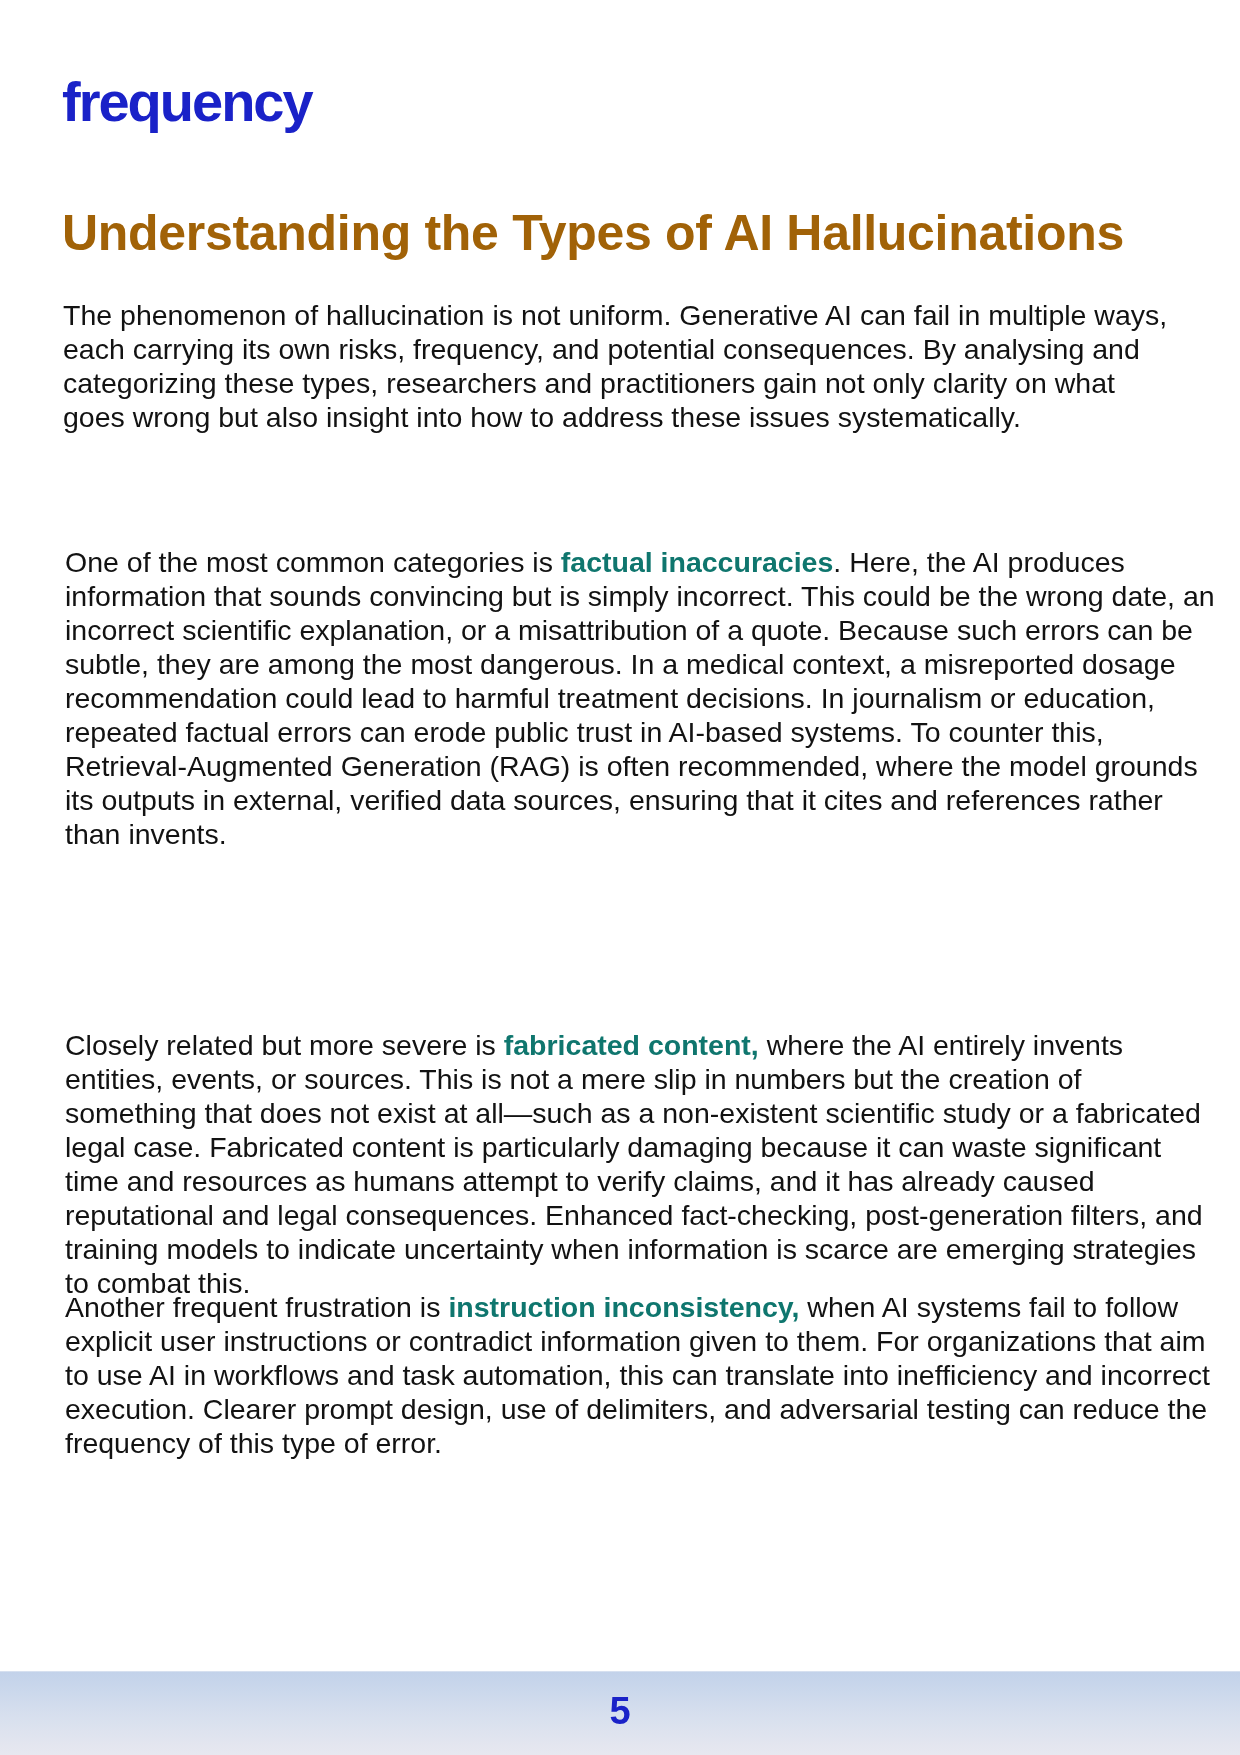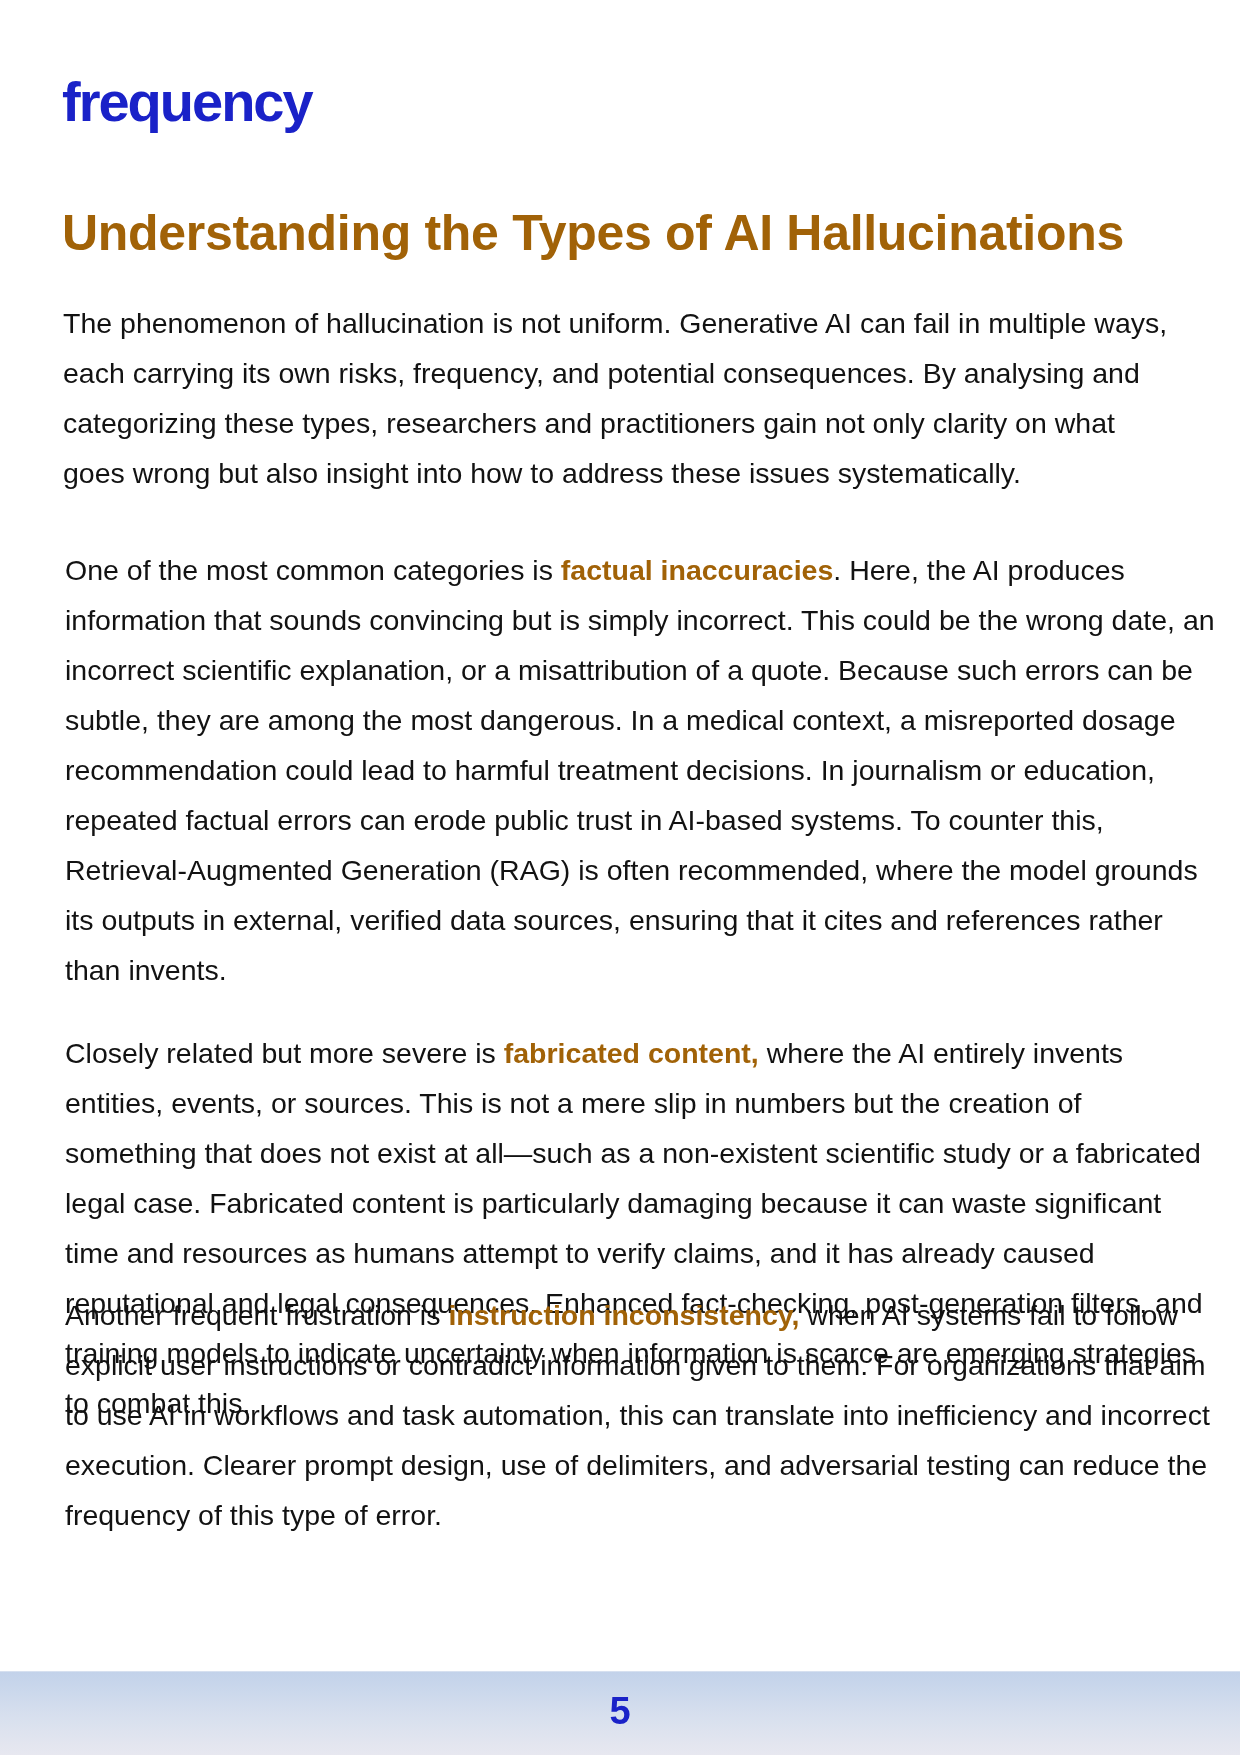--- a/index.html
+++ b/index.html
@@ -31,29 +31,29 @@
       font-weight: bold;
       color: #a16207;
       line-height: 1.1;
       letter-spacing: -0.3px;
     }
     .body-text {
       position: absolute;
       left: 63px;
       width: 1150px;
       font-size: 28.5px;
-      line-height: 50px;
+      line-height: 34px;
       color: #121212;
       margin: 0;
     }
     .p1 { top: 298px; width: 1110px; }
     .p2 { top: 545px; left: 65px; }
     .p3 { top: 1028px; left: 65px; }
     .p4 { top: 1290px; left: 65px; }
-    .body-text b { font-weight: bold; color: #a16207; }
+    .body-text b { font-weight: bold; color: #0f766e; }
     .footer {
       position: absolute;
       left: 0;
       top: 1671px;
       width: 1240px;
       height: 84px;
       background: linear-gradient(to bottom, #c2d2ea 0%, #d8e0ee 55%, #e8e8f0 100%);
       border-top: 1px solid #d6e0f0;
     }
     .page-number {

